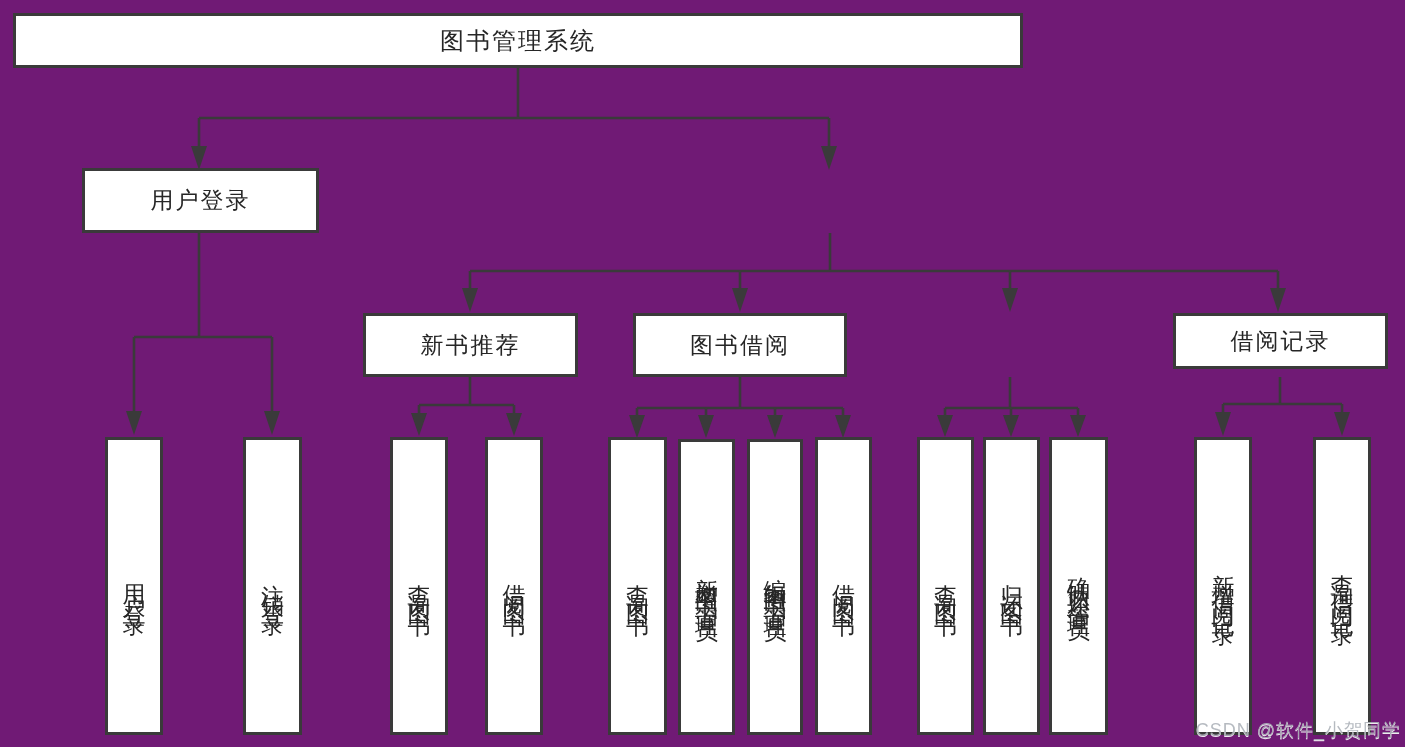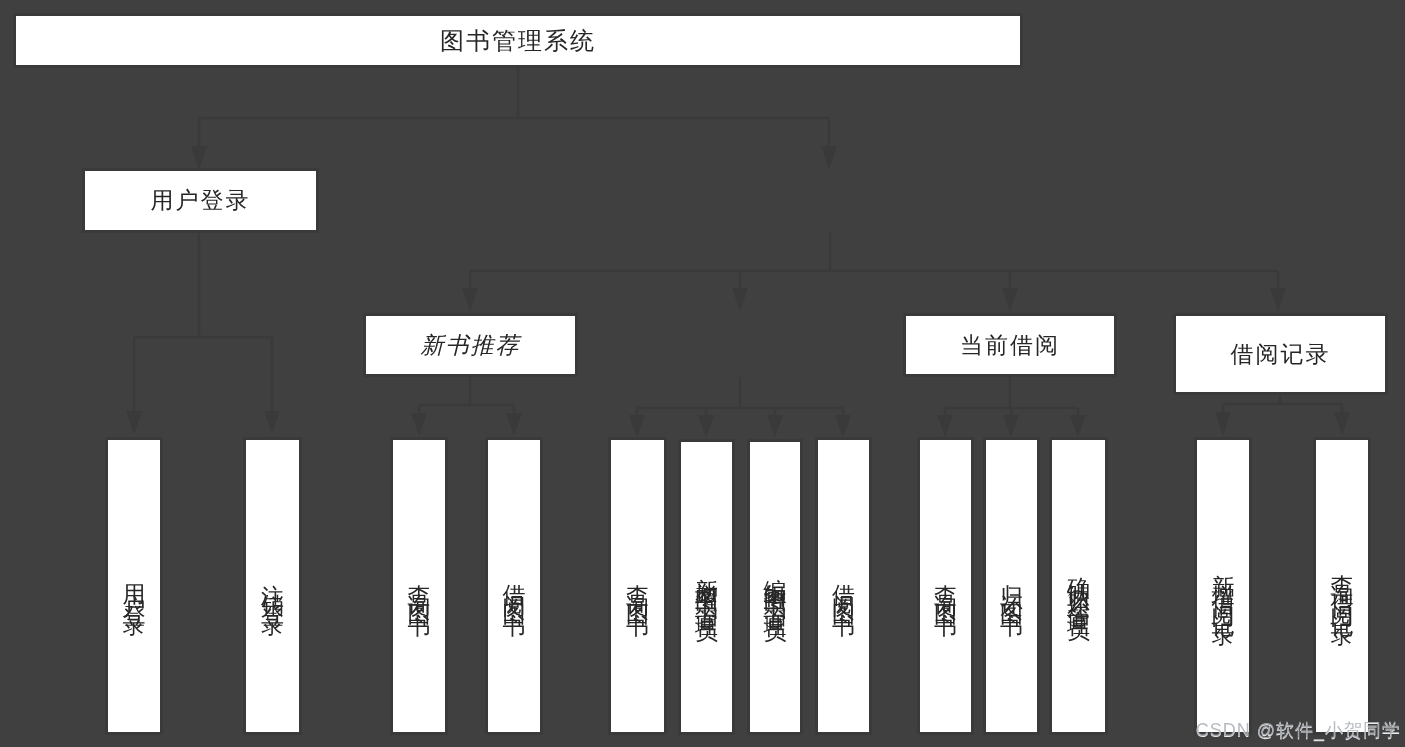--- a/index.html
+++ b/index.html
@@ -1,19 +1,19 @@
 <!DOCTYPE html>
 <html><head>
 <meta charset="utf-8">
 <style>
   html,body{margin:0;padding:0;background:#ffffff;}
   #canvas{
     position:relative;
     width:1405px;height:747px;
-    background:#404040;
+    background:#701a75;
     font-family:"Liberation Sans","DejaVu Sans",sans-serif;
     overflow:hidden;
   }
   #connectors{position:absolute;left:0;top:0;width:1405px;height:747px;}
   .node{
     position:absolute;
     box-sizing:border-box;
     border:3px solid #3a3a3a;
     background:#ffffff;
     display:flex;align-items:center;justify-content:center;
@@ -127,27 +127,27 @@
   </svg>
 
   <div class="node" style="left:13px;top:13px;width:1010px;height:55px;">
     <span class="h-label root-label">图书管理系统</span>
   </div>
 
   <div class="node" style="left:82px;top:168px;width:237px;height:65px;">
     <span class="h-label">用户登录</span>
   </div>
 
-  <div class="node" style="left:363px;top:313px;width:215px;height:64px;font-style:italic;">
+  <div class="node" style="left:363px;top:313px;width:215px;height:64px;">
     <span class="h-label">新书推荐</span>
   </div>
-  <div class="node" style="left:903px;top:313px;width:214px;height:64px;">
-    <span class="h-label">当前借阅</span>
+  <div class="node" style="left:633px;top:313px;width:214px;height:64px;">
+    <span class="h-label">图书借阅</span>
   </div>
-  <div class="node" style="left:1173px;top:313px;width:215px;height:82px;">
+  <div class="node" style="left:1173px;top:313px;width:215px;height:56px;">
     <span class="h-label">借阅记录</span>
   </div>
 
   <div class="node leaf" style="left:105px;width:58px;">
     <span class="v-label">用户登录</span>
   </div>
   <div class="node leaf" style="left:243px;width:59px;">
     <span class="v-label">注销登录</span>
   </div>
 

